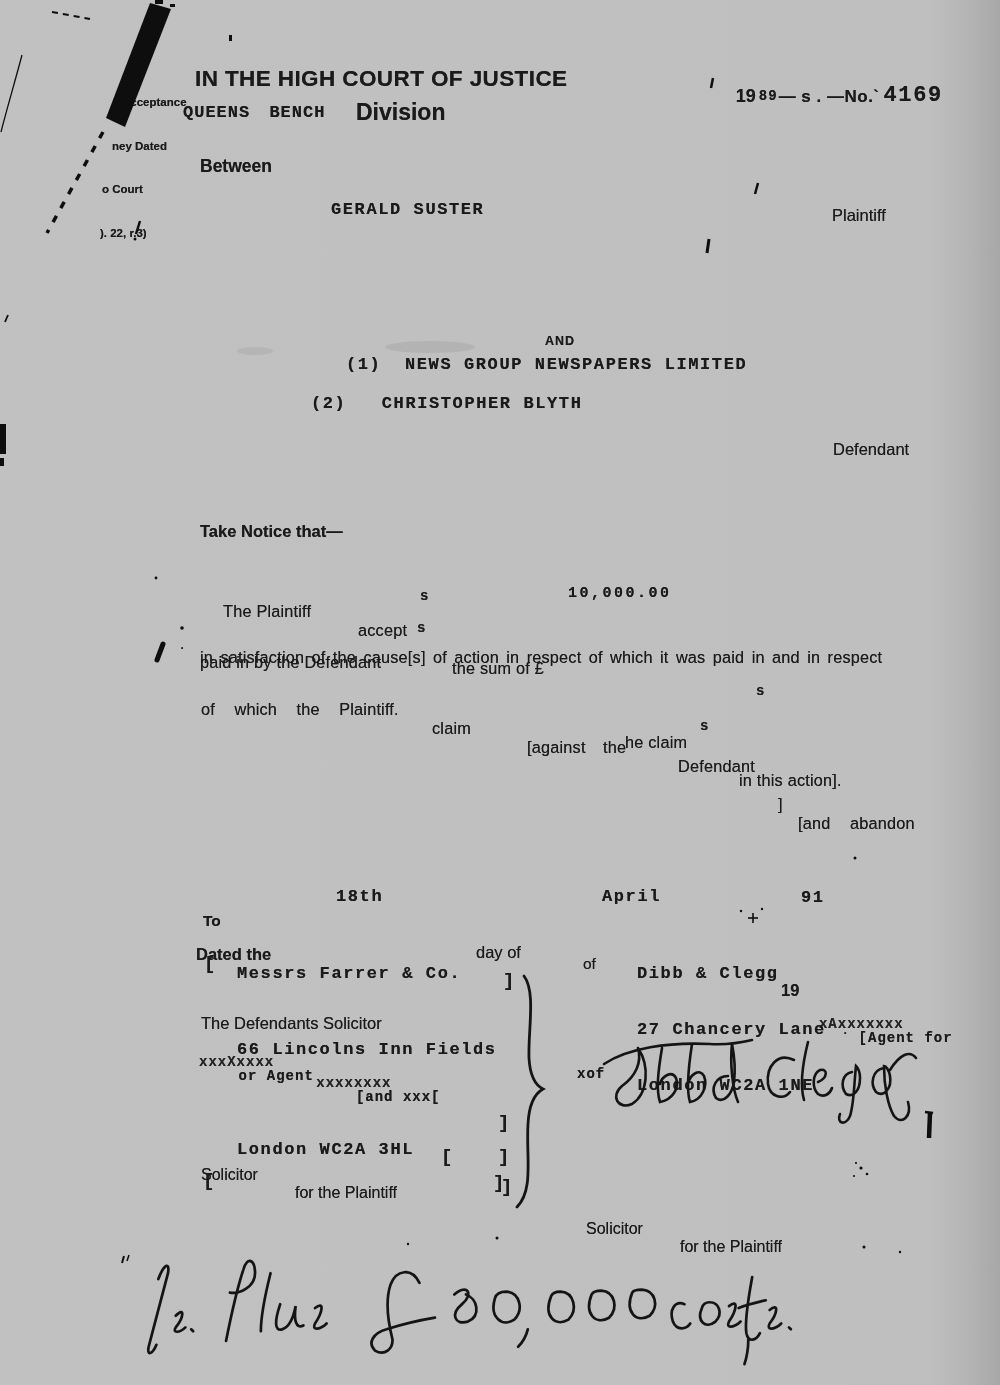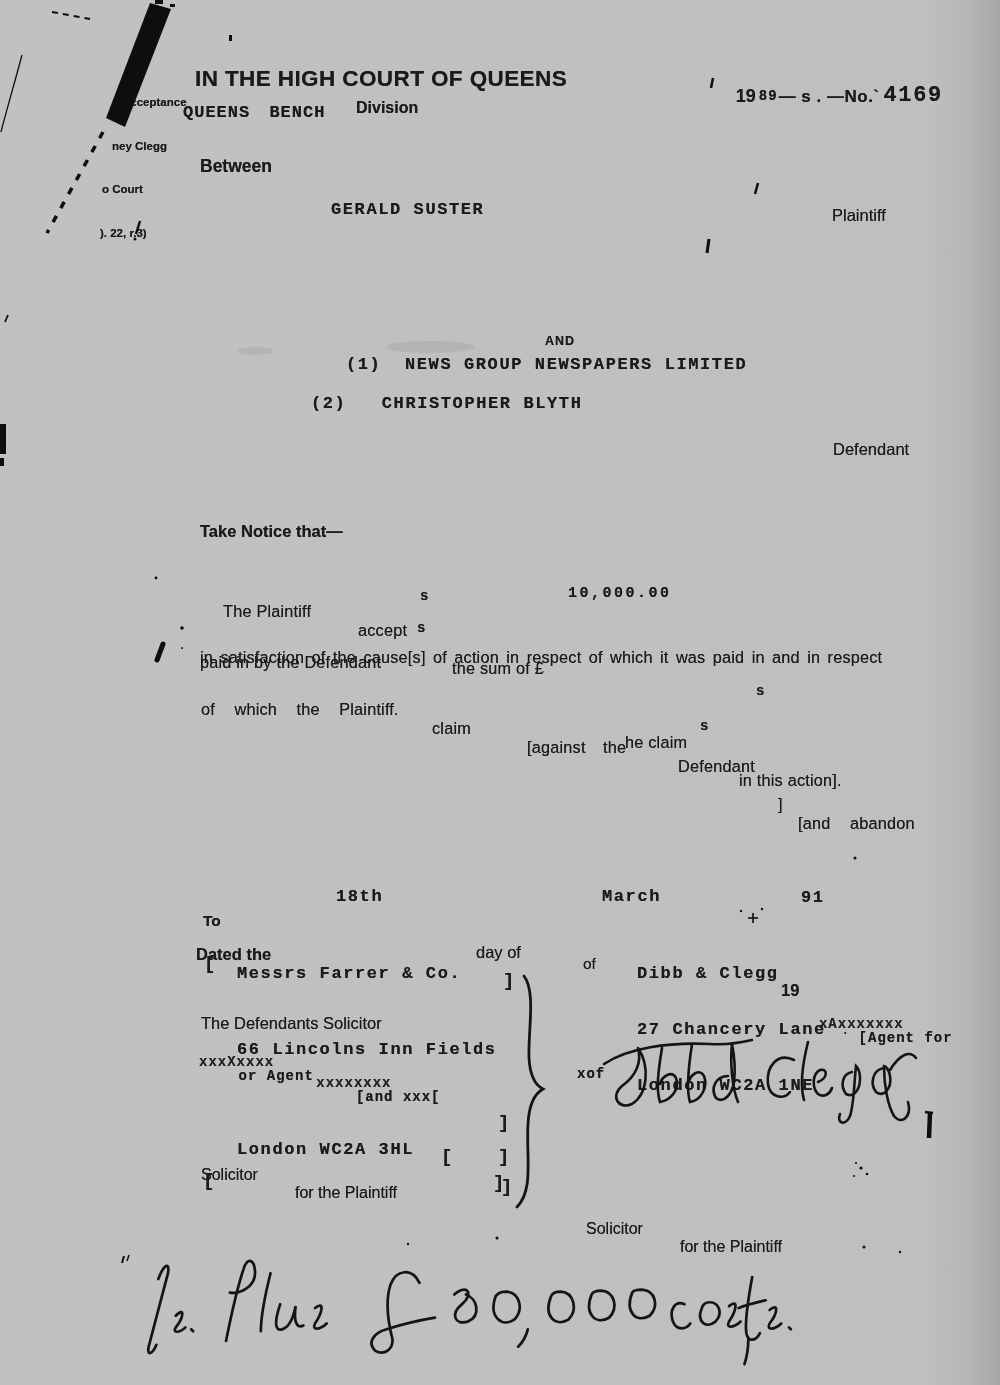--- a/index.html
+++ b/index.html
@@ -29,34 +29,34 @@
   svg{display:block;}
 </style>
 </head>
 <body>
 
 <div class="page">
 
   
   <div class="abs stamp" style="left:100px;top:66px;">
     <div style="padding-left:22px;">Acceptance</div>
-    <div style="padding-left:12px;">ney Clegg</div>
+    <div style="padding-left:12px;">ney Dated</div>
     <div style="padding-left:2px;">o Court</div>
     <div>). 22, r.3)</div>
   </div>
 
   
-  <div class="abs b" style="left:195px;top:66px;font-size:22.5px;letter-spacing:.4px;">IN THE HIGH COURT OF QUEENS</div>
+  <div class="abs b" style="left:195px;top:66px;font-size:22.5px;letter-spacing:.4px;">IN THE HIGH COURT OF JUSTICE</div>
 
   <div class="abs" style="left:718px;top:66px;">
     <span class="b" style="font-size:18px;">19</span><span class="typed-sm" style="position:relative;top:-2px;left:3px;">89</span><span class="b" style="font-size:17px;letter-spacing:.5px;left:4px;position:relative;">— s . —No.`</span><span class="typed" style="font-size:22px;position:relative;left:8px;top:-1px;">4169</span>
   </div>
 
   <div class="abs typed" style="left:183px;top:103px;letter-spacing:1px;word-spacing:8px;">QUEENS BENCH</div>
-  <div class="abs b" style="left:356px;top:99px;font-size:16px;">Division</div>
+  <div class="abs b" style="left:356px;top:99px;font-size:23px;">Division</div>
 
   
   <div class="abs b" style="left:200px;top:156px;font-size:17.5px;">Between</div>
   <div class="abs typed" style="left:331px;top:200px;">GERALD SUSTER</div>
   <div class="abs" style="left:832px;top:206px;font-size:16.5px;font-weight:500;">Plaintiff</div>
 
   <div class="abs b" style="left:545px;top:334px;font-size:12.5px;letter-spacing:1px;">AND</div>
   <div class="abs typed" style="left:311px;top:355px;margin-left:35px;">(1)  NEWS GROUP NEWSPAPERS LIMITED</div>
   <div class="abs typed" style="left:311px;top:394px;">(2)   CHRISTOPHER BLYTH</div>
   <div class="abs" style="left:833px;top:440px;font-size:16.5px;font-weight:500;">Defendant</div>
@@ -93,21 +93,21 @@
     <span class="abs" style="left:625px;">he claim</span>
     <span class="abs typed-sm" style="left:700px;top:4px;">s</span>
     <span class="abs" style="left:739px;">in this action].</span>
   </div>
 
   
   <div class="abs" style="left:0;top:886px;width:1000px;font-size:16.5px;">
     <span class="abs b" style="left:196px;margin-top:40px;">Dated the</span>
     <span class="abs typed" style="left:336px;top:1px;">18th</span>
     <span class="abs" style="left:476px;font-weight:500;">day of</span>
-    <span class="abs typed" style="left:602px;top:1px;">March</span>
+    <span class="abs typed" style="left:602px;top:1px;">April</span>
     <span class="abs b" style="left:781px;">19</span>
     <span class="abs typed" style="left:801px;top:2px;">91</span>
     <span class="abs" style="left:843px;">.</span>
   </div>
 
   
   <div class="abs b" style="left:203px;top:912px;font-size:15.5px;">To</div>
   <div class="abs bracket" style="left:204px;top:953px;">[</div>
 
   <div class="abs" style="left:237px;top:928px;">

